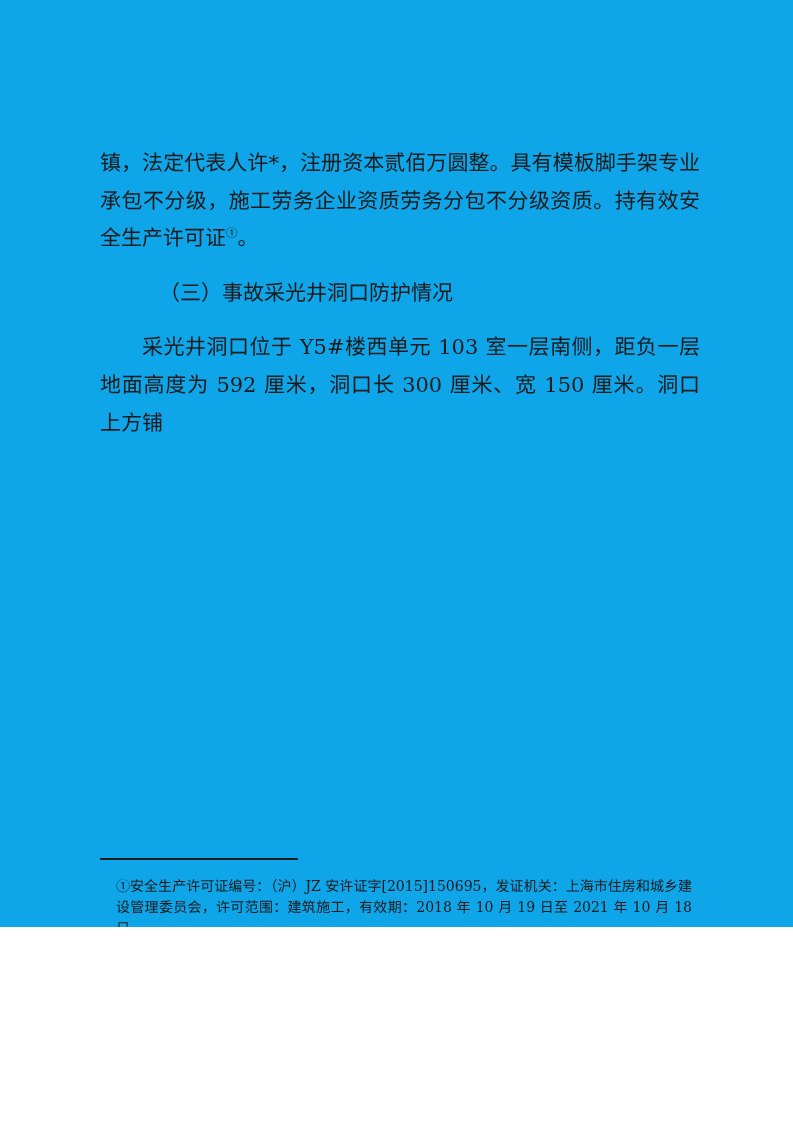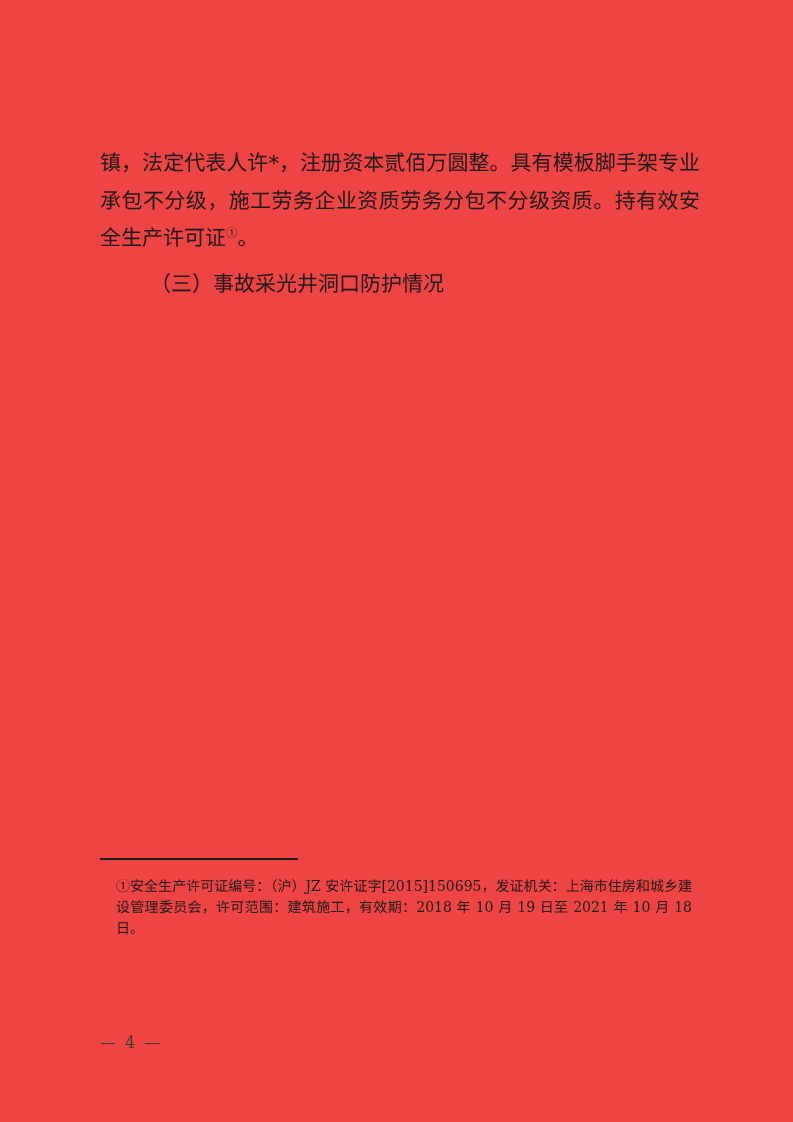--- a/index.html
+++ b/index.html
@@ -3,22 +3,22 @@
 <meta charset="utf-8">
 <style>
   html, body {
     margin: 0;
     padding: 0;
     background: #ffffff;
   }
   .page {
     position: relative;
     width: 793px;
-    height: 1122px;
-    background: #ef4444;
+    height: 927px;
+    background: #0ea5e9;
     overflow: hidden;
     font-family: "DejaVu Serif", "Liberation Serif", serif;
     color: #1b1b1b;
   }
   .doc-body {
     position: absolute;
     left: 100px;
     top: 145px;
     width: 600px;
     font-size: 21px;
@@ -31,21 +31,21 @@
   }
   .para.no-indent {
     text-indent: 0;
   }
   .para sup {
     font-size: 0.55em;
     line-height: 0;
     vertical-align: super;
   }
   .section-heading {
-    margin: 8px;
+    margin: 17px;
     text-indent: 2em;
     font-weight: normal;
     font-size: 21px;
     line-height: 37.6px;
   }
   .footnote-area {
     position: absolute;
     left: 100px;
     top: 858px;
     width: 608px;
@@ -79,20 +79,21 @@
 
   <main class="doc-body">
 
     <p class="para no-indent"><span>镇，法定代表人许*，注册资本贰佰万圆整。具有模板脚手架专业承包不分级，施工劳务企业资质劳务分包不分级资质。持有效安全生产许可证</span><sup>①</sup><span>。</span></p>
 
 
 
 
     <p class="section-heading">（三）事故采光井洞口防护情况</p>
 
+    <p class="para">采光井洞口位于 Y5#楼西单元 103 室一层南侧，距负一层地面高度为 592 厘米，洞口长 300 厘米、宽 150 厘米。洞口上方铺</p>
 
   </main>
 
   <div class="footnote-area">
     <div class="footnote-rule"></div>
     <p class="footnote">①安全生产许可证编号：（沪）JZ 安许证字[2015]150695，发证机关：上海市住房和城乡建设管理委员会，许可范围：建筑施工，有效期：2018 年 10 月 19 日至 2021 年 10 月 18 日。</p>
   </div>
 
   <div class="page-number">— 4 —</div>
 

